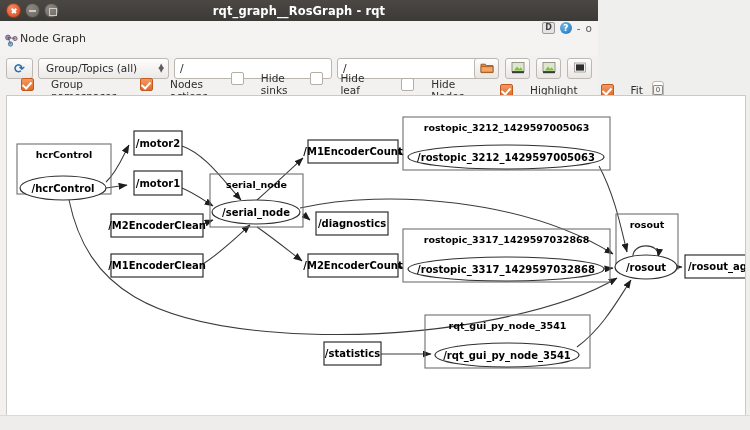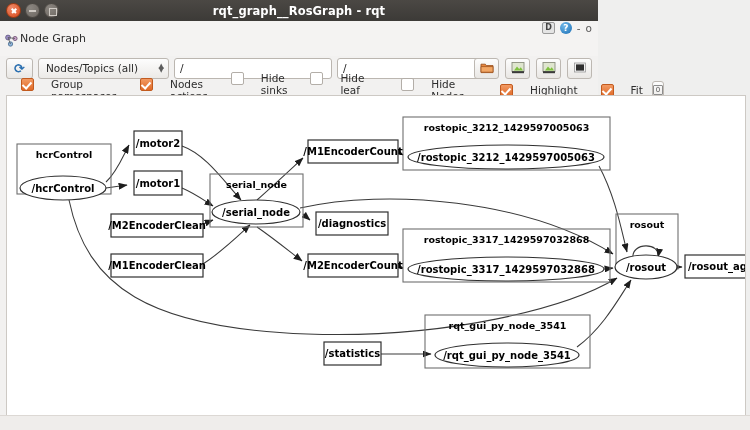--- a/index.html
+++ b/index.html
@@ -112,21 +112,21 @@
       <span>-</span>
       <span>o</span>
     </div>
   </div>
 
   <div class="toolbar">
     <div class="tb-btn">
       <span class="refresh-ico">⟳</span>
     </div>
     <div class="combo">
-      <span>Nodes/Topics (all)</span>
+      <span>Group/Topics (all)</span>
       <span class="arrows">
         <span>▲</span>
           <span>▼</span>
       </span>
     </div>
     <div class="tfield f1">
       <span>/</span>
     </div>
     <div class="tfield f2">
       <span>/</span>

